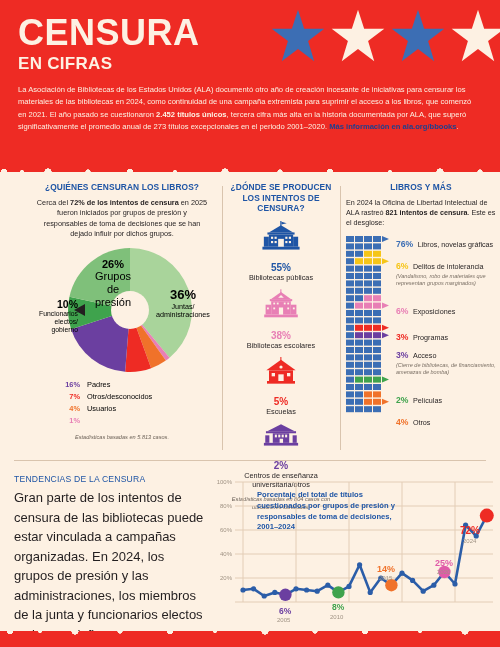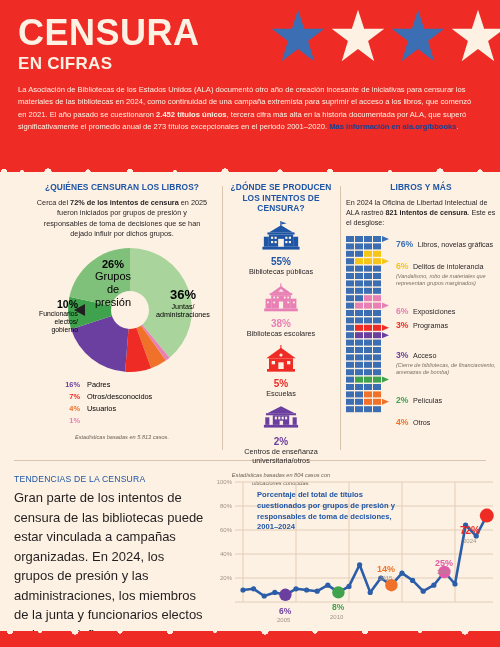--- a/index.html
+++ b/index.html
@@ -115,21 +115,21 @@
   .pie-pct { font-weight:bold; }
   .legend { margin:4px 0 0 26px; }
   .legend-row { display:flex; font-size:7.4px; margin-bottom:3.2px; align-items:baseline; }
   .legend-pct { font-weight:bold; width:24px; text-align:right; margin-right:7px; }
   .footnote {
     text-align:center; font-size:5.6px; font-style:italic;
     color:#6C6258; margin-top:9px; line-height:1.35;
   }
   
   .icon-block { text-align:center; margin-top:7px; }
-  .icon-pct { font-weight:bold; font-size:10px; margin-top:1px;text-align:center; }
+  .icon-pct { font-weight:bold; font-size:10px; margin-top:7px;text-align:center; }
   .icon-lab { font-size:7.3px; color:#231F20; line-height:1.25; margin-top:0px; }
   
   .col3-intro { font-size:7.2px; line-height:1.45; color:#231F20; margin-top:5px; text-align:left; }
   .col3-intro b { font-weight:bold; }
   .waffle-area { position:relative; margin-top:5px; height:190px; }
   .wf-labels { position:absolute; left:50px; top:0; width:110px; }
   .wf-item { position:absolute; left:0; }
   .wf-pct { font-weight:bold; font-size:8.6px; }
   .wf-txt { font-size:7.2px; color:#231F20; }
   .wf-note { font-size:5.5px; font-style:italic; color:#7A6F64; line-height:1.3; display:block; }
@@ -508,21 +508,21 @@
         </div>
         <div class="wf-item" style="top:21px; width:105px;">
           <span class="wf-pct" style="color:#F5C518;">6%</span>
           <span class="wf-txt">Delitos de intolerancia</span>
           <span class="wf-note">(Vandalismo, robo de materiales que representan grupos marginados)</span>
         </div>
         <div class="wf-item" style="top:66px; width:105px;">
           <span class="wf-pct" style="color:#E87FB5;">6%</span>
           <span class="wf-txt">Exposiciones</span>
         </div>
-        <div class="wf-item" style="top:80px; width:105px;">
+        <div class="wf-item" style="top:92px; width:105px;">
           <span class="wf-pct" style="color:#EE2B24;">3%</span>
           <span class="wf-txt">Programas</span>
         </div>
         <div class="wf-item" style="top:110px; width:105px;">
           <span class="wf-pct" style="color:#6B3FA0;">3%</span>
           <span class="wf-txt">Acceso</span>
           <span class="wf-note">(Cierre de bibliotecas, de financiamiento, amenazas de bomba)</span>
         </div>
         <div class="wf-item" style="top:155px; width:105px;">
           <span class="wf-pct" style="color:#3FA34D;">2%</span>

